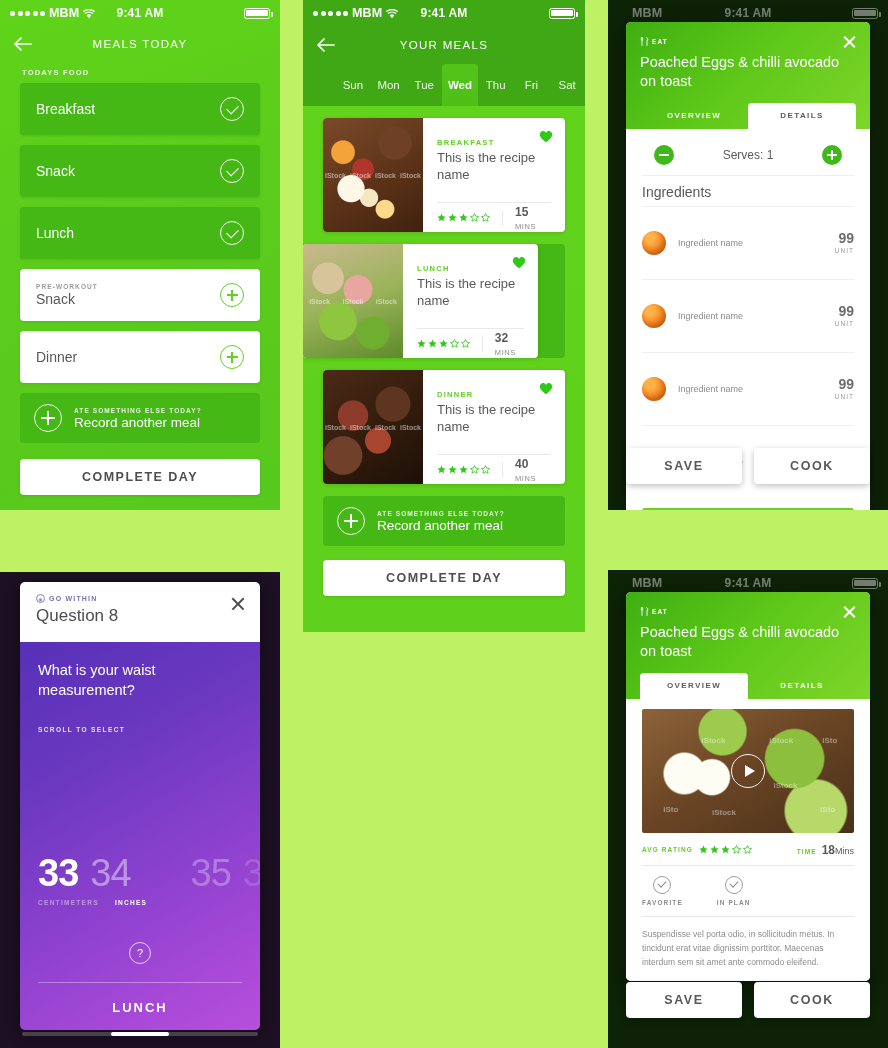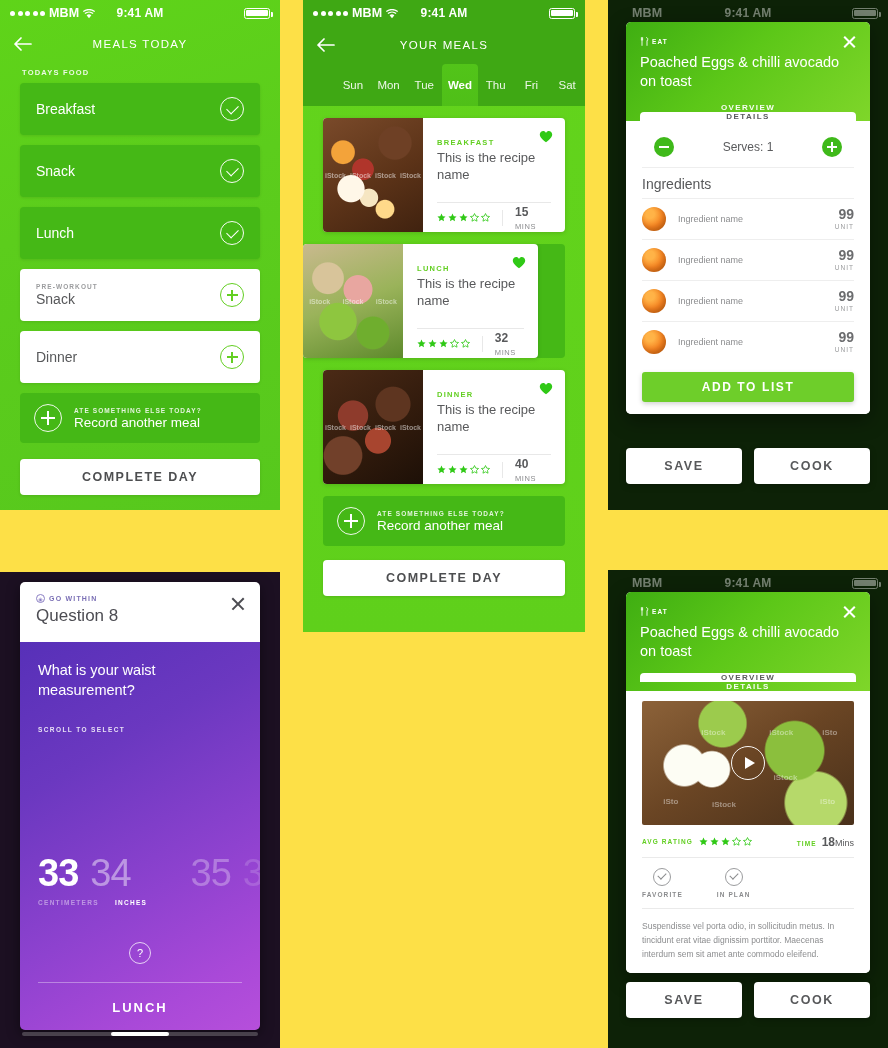--- a/index.html
+++ b/index.html
@@ -2,21 +2,21 @@
 <html><head>
 <meta charset="utf-8">
 <style>
   * { box-sizing: border-box; margin: 0; padding: 0; }
   html, body {
     width: 888px; height: 1048px;
     background: #000;
     font-family: "Liberation Sans", sans-serif;
     overflow: hidden;
   }
-  .stage { position: relative; width: 888px; height: 1048px; background:#fde047; }
+  .stage { position: relative; width: 888px; height: 1048px; background:#bef264; }
 
   
   .phone { position: absolute; overflow: hidden; }
 
   
   .statusbar {
     height: 26px; display: flex; align-items: center;
     padding: 0 10px; font-size: 12px; color: #fff;
     font-family: "Liberation Sans", sans-serif;
   }
@@ -254,37 +254,37 @@
   .modal-head {
     background: linear-gradient(135deg,#3fae12 0%, #5cc718 45%, #7fd62a 100%);
     padding: 10px 14px 0; position:relative;
   }
   .m-brand { display:flex;align-items:center;gap:3px; }
   .m-brand-text {font-size:6.5px;letter-spacing:1.1px;color:#fff;font-weight:700;}
   .m-title { color:#fff; font-size:14.5px; line-height:1.3; margin-top:3px; max-width:210px;}
   .m-close { position:absolute; right:13px; top:12px; width:15px;height:15px;cursor:pointer;}
   .m-close::before,.m-close::after{content:"";position:absolute;left:0;top:6.5px;width:15px;height:2px;background:#fff;}
   .m-close::before{transform:rotate(45deg);}.m-close::after{transform:rotate(-45deg);}
-  .m-tabs { display:flex; margin-top:12px;flex-direction:column; }
+  .m-tabs { display:flex; margin-top:12px; }
   .m-tab {
     flex:1; height:26px; display:flex;align-items:center;justify-content:center;
     font-size:8px; letter-spacing:1.4px; font-weight:700; cursor:pointer;
     color: rgba(255,255,255,.95);
   }
   .m-tab.active { background:#fff; color:#5a5b5d; border-radius:4px 4px 0 0;}
   .m-content { background:#fff; padding: 10px 16px 12px; }
 
   .serves-row { display:flex;align-items:center;justify-content:space-between; padding: 6px 12px 10px;}
   .rnd-btn { width:20px;height:20px;border-radius:50%;background:#3fb91a;position:relative;cursor:pointer;}
   .rnd-btn.minus::before{content:"";position:absolute;left:5px;top:9.3px;width:10px;height:1.6px;background:#fff;}
   .rnd-btn.plus::before{content:"";position:absolute;left:5px;top:9.3px;width:10px;height:1.6px;background:#fff;}
   .rnd-btn.plus::after{content:"";position:absolute;top:5px;left:9.2px;width:1.6px;height:10px;background:#fff;}
   .serves-label { font-size:12px; color:#5a5b5d;}
   .ing-head { font-size:14px; color:#58595b; padding: 8px 0 6px; border-top:1px solid #eee;}
-  .ing-row { display:flex; align-items:center; padding:8px 0; border-top:1px solid #eee; }
+  .ing-row { display:flex; align-items:center; padding:24px 0; border-top:1px solid #eee; }
   .ing-img {
     width:24px;height:24px;border-radius:50%;flex:0 0 24px;
     background: radial-gradient(circle at 34% 30%, #ffb347 0 18%, #f58220 55%, #d96409 100%);
     box-shadow: inset -2px -3px 5px rgba(0,0,0,.18);
   }
   .ing-name { flex:1; font-size:9px; color:#8c8d8f; padding-left:12px;}
   .ing-qty { text-align:right; }
   .ing-qty b { display:block; font-size:14px; font-weight:700; color:#6b6c6e; line-height:1;}
   .ing-qty span { display:block; font-size:6.5px; letter-spacing:1px; color:#9a9b9d; margin-top:2px;}
   .add-list-btn {

